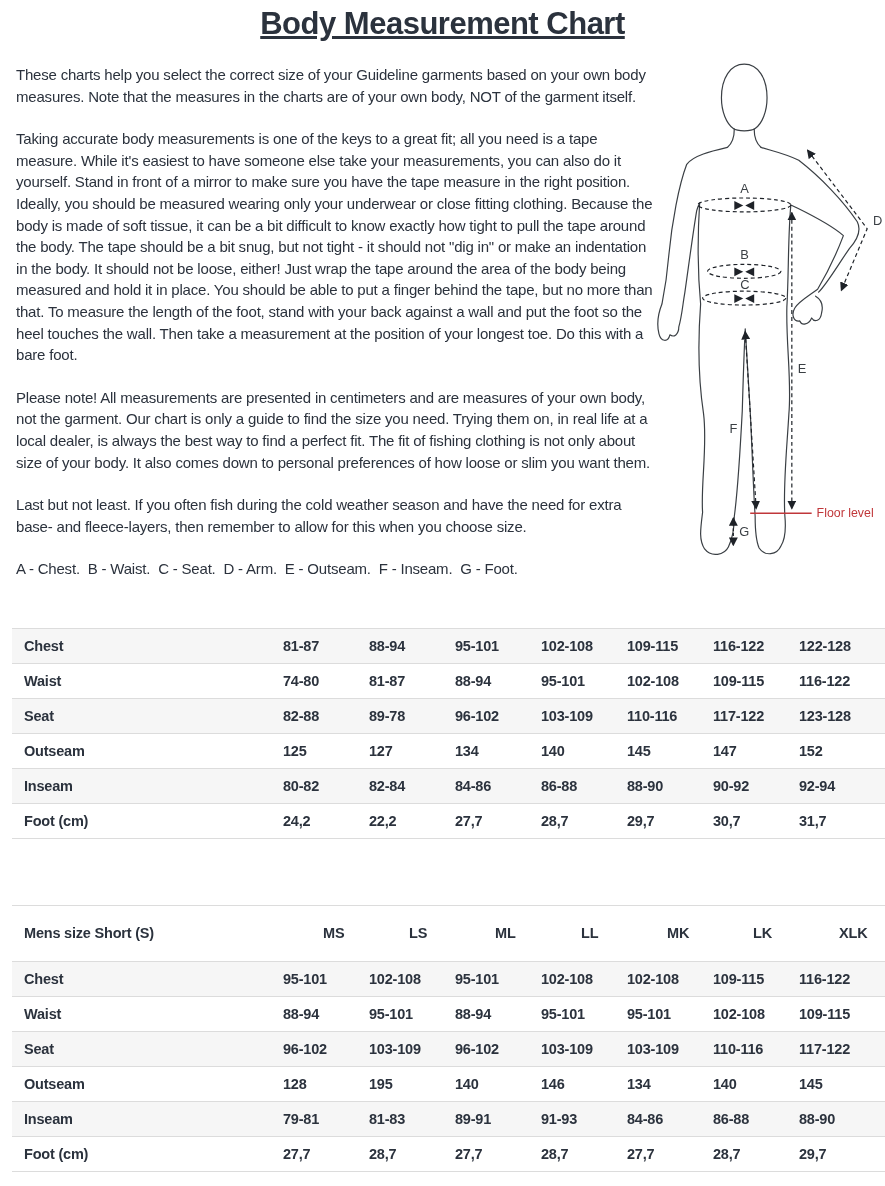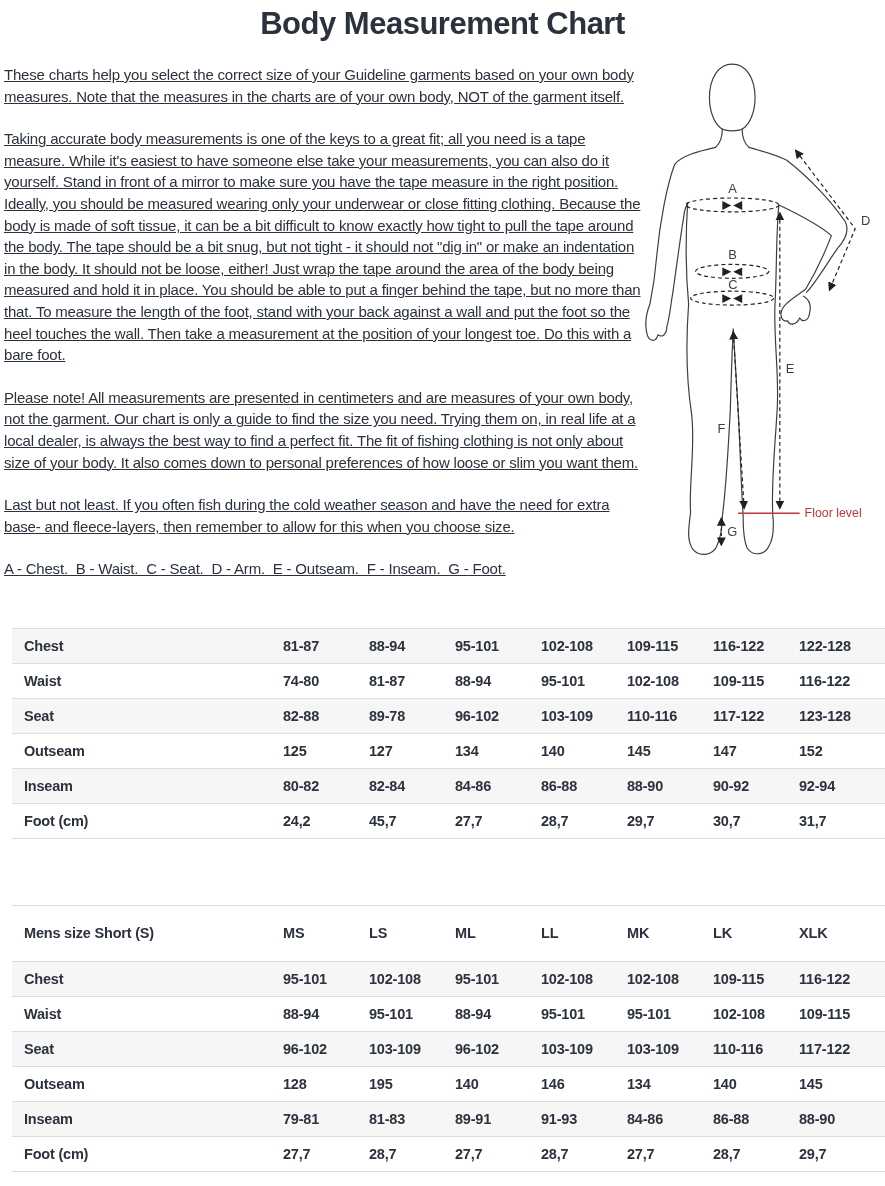--- a/index.html
+++ b/index.html
@@ -9,43 +9,43 @@
     --divider:#dcdcdc;
     --outline:#3a3f44;
   }
   *{box-sizing:border-box;}
   html,body{margin:0;padding:0;background:#fff;}
   body{font-family:"Liberation Sans",sans-serif;color:var(--text);}
   .page{width:885px;height:1186px;position:relative;background:#fff;overflow:hidden;}
 
   h1.page-title{
     text-align:center;margin:6px 0 22px;font-size:31px;font-weight:700;
-    letter-spacing:-0.5px;color:var(--text);
+    letter-spacing:-0.5px;color:var(--text);text-decoration:underline;
   }
 
-  .top{display:flex;padding-left:4px;text-decoration:underline;}
+  .top{display:flex;padding-left:16px;}
   .text-col{width:640px;flex:0 0 640px;}
   .text-col p{margin:0 0 21px;font-size:15px;line-height:21.6px;letter-spacing:-0.2px;}
   .legend{white-space:pre-wrap;margin-top:23px;}
 
   .figure-col{width:233px;margin-left:0;margin-top:-12px;}
   .figure-col svg{display:block;}
   .fig-label{font-size:13px;fill:#3a3f44;font-family:"Liberation Sans",sans-serif;}
   .floor-text{font-size:12.5px;fill:var(--red);font-family:"Liberation Sans",sans-serif;}
 
   .size-table{margin-left:12px;border-top:1px solid var(--divider);}
   .size-table.first{margin-top:27px;}
   .size-table.second{margin-top:66px;}
   .t-row{
     display:grid;grid-template-columns:271px repeat(7,1fr);
     align-items:center;min-height:35px;border-bottom:1px solid var(--divider);
     font-size:14.5px;font-weight:700;letter-spacing:-0.2px;color:var(--text);
   }
   .t-row.head{min-height:38px;}
-  .t-row.head.tall{min-height:56px;}
+  .t-row.head.tall{min-height:56px;gap:40px;}
   .t-row.shaded{background:var(--shade);}
   .t-label{padding-left:12px;}
   .t-title{padding-left:12px;line-height:18px;}
 </style>
 </head>
 <body>
 
 <div class="page">
 
   <h1 class="page-title">Body Measurement Chart</h1>
@@ -195,21 +195,21 @@
         <div class="t-cell">82-84</div>
         <div class="t-cell">84-86</div>
         <div class="t-cell">86-88</div>
         <div class="t-cell">88-90</div>
         <div class="t-cell">90-92</div>
         <div class="t-cell">92-94</div>
       </div>
       <div class="t-row">
         <div class="t-label">Foot (cm)</div>
         <div class="t-cell">24,2</div>
-        <div class="t-cell">45,7</div>
+        <div class="t-cell">22,2</div>
         <div class="t-cell">27,7</div>
         <div class="t-cell">28,7</div>
         <div class="t-cell">29,7</div>
         <div class="t-cell">30,7</div>
         <div class="t-cell">31,7</div>
       </div>
     </section>
   <section class="size-table second" id="table2">
       <div class="t-row head tall">
         <div class="t-title">

